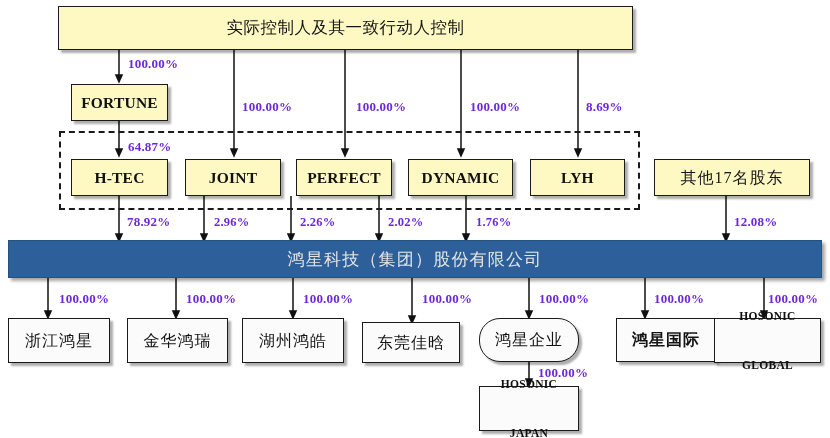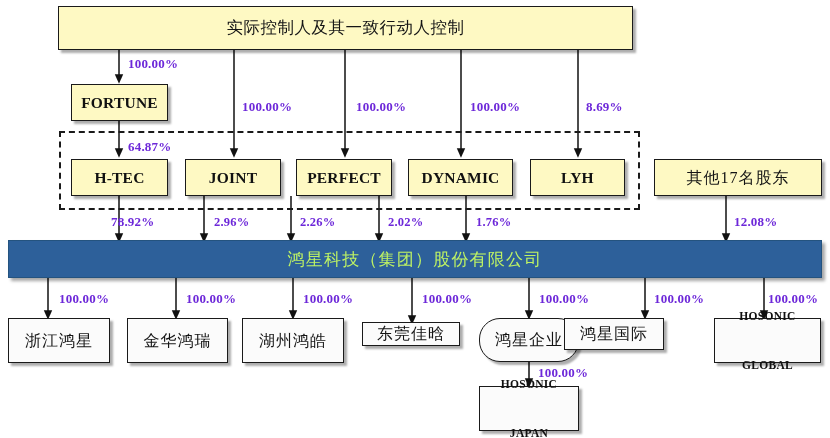--- a/index.html
+++ b/index.html
@@ -73,21 +73,21 @@
   }
   
   .company-bar {
     position: absolute;
     box-sizing: border-box;
     display: flex;
     align-items: center;
     justify-content: center;
     background: #2d609a;
     border: 1px solid #24537f;
-    color: #bef264;
+    color: #e5e5e5;
     font-size: 17px;
     font-weight: 500;
     letter-spacing: 1.2px;
     box-shadow: 3px 3px 3px rgba(0,0,0,0.35);
   }
   
   .pct {
     position: absolute;
     font-family: "Liberation Serif", "DejaVu Serif", serif;
     font-weight: bold;
@@ -169,65 +169,65 @@
   <div class="node plain latin-box" style="left:296px; top:159px; width:96px; height:37px;">
     <span class="node-label">PERFECT</span>
   </div>
   <div class="node plain latin-box" style="left:408px; top:159px; width:105px; height:37px;">
     <span class="node-label">DYNAMIC</span>
   </div>
   <div class="node plain latin-box" style="left:530px; top:159px; width:95px; height:37px;">
     <span class="node-label">LYH</span>
   </div>
 
-  <div class="node plain cjk-box" style="left:654px; top:159px; width:168px; height:37px;">
+  <div class="node plain cjk-box" style="left:654px; top:159px; width:156px; height:37px;">
     <span class="node-label">其他17名股东</span>
   </div>
 
   <div class="company-bar" style="left:8px; top:240px; width:814px; height:38px;">
     <span class="node-label">鸿星科技（集团）股份有限公司</span>
   </div>
 
   <div class="node cjk-box" style="left:8px; top:318px; width:102px; height:45px;">
     <span class="node-label">浙江鸿星</span>
   </div>
   <div class="node cjk-box" style="left:127px; top:318px; width:101px; height:45px;">
     <span class="node-label">金华鸿瑞</span>
   </div>
   <div class="node cjk-box" style="left:242px; top:318px; width:102px; height:45px;">
     <span class="node-label">湖州鸿皓</span>
   </div>
-  <div class="node cjk-box" style="left:362px; top:322px; width:98px; height:24px;">
+  <div class="node cjk-box" style="left:362px; top:322px; width:98px; height:41px;">
     <span class="node-label">东莞佳晗</span>
   </div>
   <div class="node cjk-box" style="left:479px; top:318px; width:100px; height:44px;border-radius:21px;">
     <span class="node-label">鸿星企业</span>
   </div>
-  <div class="node cjk-box" style="left:564px; top:318px; width:100px; height:32px;">
+  <div class="node cjk-box" style="left:616px; top:318px; width:100px; height:44px;font-weight:bold;">
     <span class="node-label">鸿星国际</span>
   </div>
   <div class="node latin-box small" style="left:714px; top:318px; width:107px; height:45px; flex-direction:column;">
     <span class="node-label">HOSONIC</span>
     <span class="node-label">GLOBAL</span>
   </div>
 
   <div class="node latin-box small" style="left:479px; top:386px; width:100px; height:45px; flex-direction:column;">
     <span class="node-label">HOSONIC</span>
     <span class="node-label">JAPAN</span>
   </div>
 
   <div class="pct" style="left:128px; top:56px;">100.00%</div>
   <div class="pct" style="left:242px; top:99px;">100.00%</div>
   <div class="pct" style="left:356px; top:99px;">100.00%</div>
   <div class="pct" style="left:470px; top:99px;">100.00%</div>
   <div class="pct" style="left:586px; top:99px;">8.69%</div>
 
   <div class="pct" style="left:128px; top:139px;">64.87%</div>
 
-  <div class="pct" style="left:111px; top:214px;">78.92%</div>
+  <div class="pct" style="left:127px; top:214px;">78.92%</div>
   <div class="pct sm" style="left:214px; top:215px;">2.96%</div>
   <div class="pct sm" style="left:300px; top:215px;">2.26%</div>
   <div class="pct sm" style="left:388px; top:215px;">2.02%</div>
   <div class="pct sm" style="left:476px; top:215px;">1.76%</div>
   <div class="pct" style="left:734px; top:214px;">12.08%</div>
 
   <div class="pct" style="left:59px; top:291px;">100.00%</div>
   <div class="pct" style="left:186px; top:291px;">100.00%</div>
   <div class="pct" style="left:303px; top:291px;">100.00%</div>
   <div class="pct" style="left:422px; top:291px;">100.00%</div>

